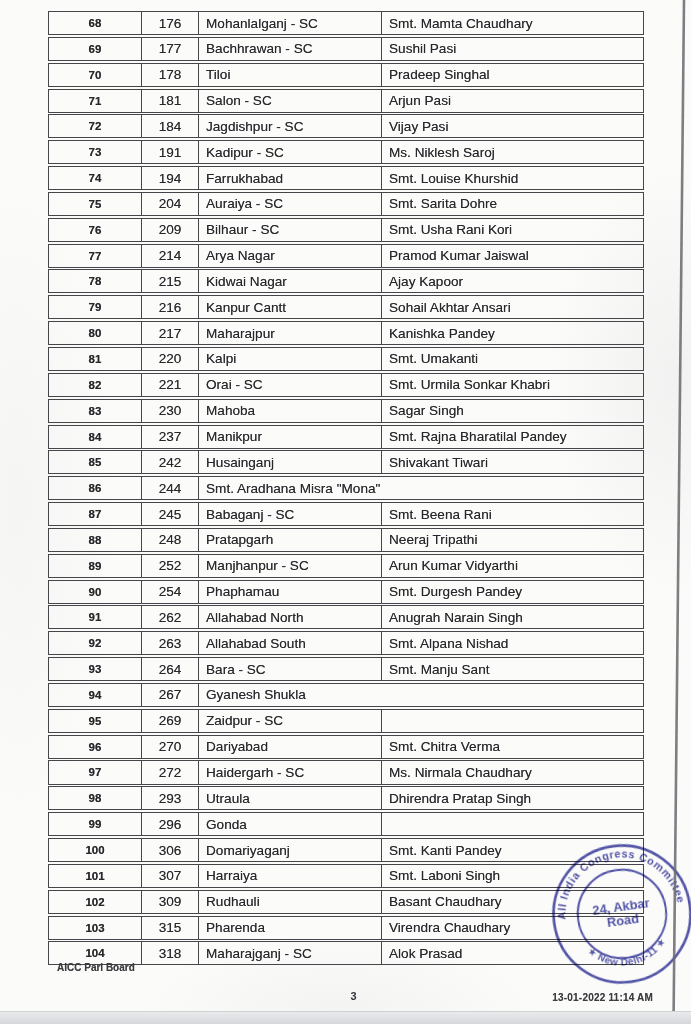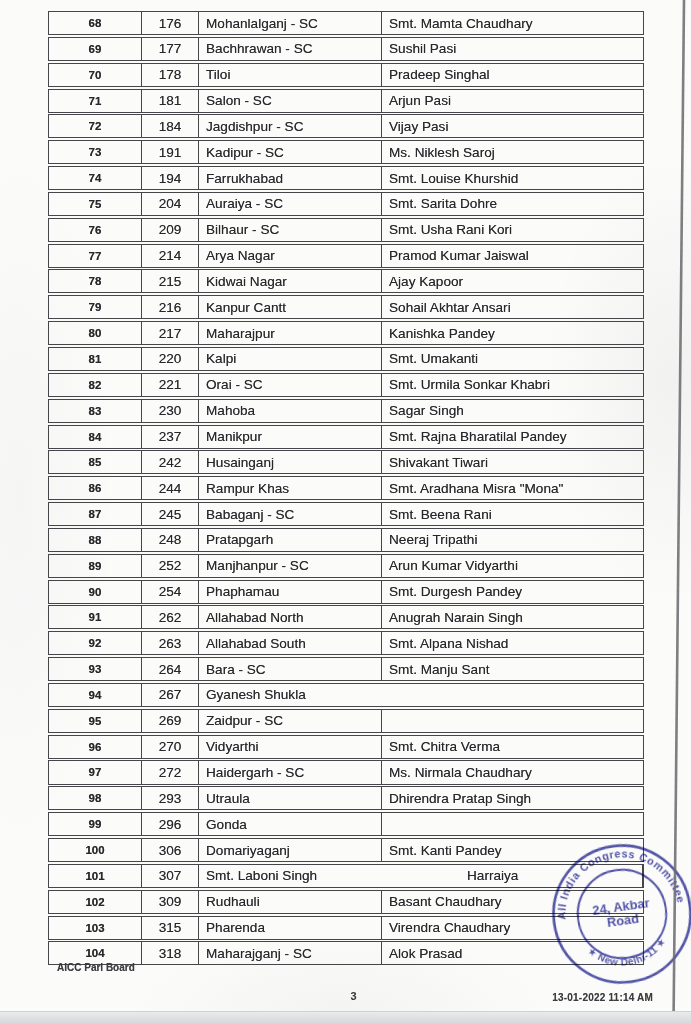--- a/index.html
+++ b/index.html
@@ -181,21 +181,20 @@
     <div class="row">
       <div class="cell c1">85</div>
       <div class="cell c2">242</div>
       <div class="cell c3">Husainganj</div>
       <div class="cell c4">Shivakant Tiwari</div>
     </div>
 
     <div class="row">
       <div class="cell c1">86</div>
       <div class="cell c2">244</div>
-      <div class="cell c3">Rampur Khas</div>
       <div class="cell c4">Smt. Aradhana Misra "Mona"</div>
     </div>
 
     <div class="row">
       <div class="cell c1">87</div>
       <div class="cell c2">245</div>
       <div class="cell c3">Babaganj - SC</div>
       <div class="cell c4">Smt. Beena Rani</div>
     </div>
 
@@ -249,21 +248,21 @@
 
     <div class="row">
       <div class="cell c1">95</div>
       <div class="cell c2">269</div>
       <div class="cell c3">Zaidpur - SC</div>
     </div>
 
     <div class="row">
       <div class="cell c1">96</div>
       <div class="cell c2">270</div>
-      <div class="cell c3">Vidyarthi</div>
+      <div class="cell c3">Dariyabad</div>
       <div class="cell c4">Smt. Chitra Verma</div>
     </div>
 
     <div class="row">
       <div class="cell c1">97</div>
       <div class="cell c2">272</div>
       <div class="cell c3">Haidergarh - SC</div>
       <div class="cell c4">Ms. Nirmala Chaudhary</div>
     </div>
 
@@ -283,22 +282,22 @@
     <div class="row">
       <div class="cell c1">100</div>
       <div class="cell c2">306</div>
       <div class="cell c3">Domariyaganj</div>
       <div class="cell c4">Smt. Kanti Pandey</div>
     </div>
 
     <div class="row">
       <div class="cell c1">101</div>
       <div class="cell c2">307</div>
+      <div class="cell c3">Harraiya</div>
       <div class="cell c4">Smt. Laboni Singh</div>
-      <div class="cell c3">Harraiya</div>
     </div>
 
     <div class="row">
       <div class="cell c1">102</div>
       <div class="cell c2">309</div>
       <div class="cell c3">Rudhauli</div>
       <div class="cell c4">Basant Chaudhary</div>
     </div>
 
     <div class="row">

